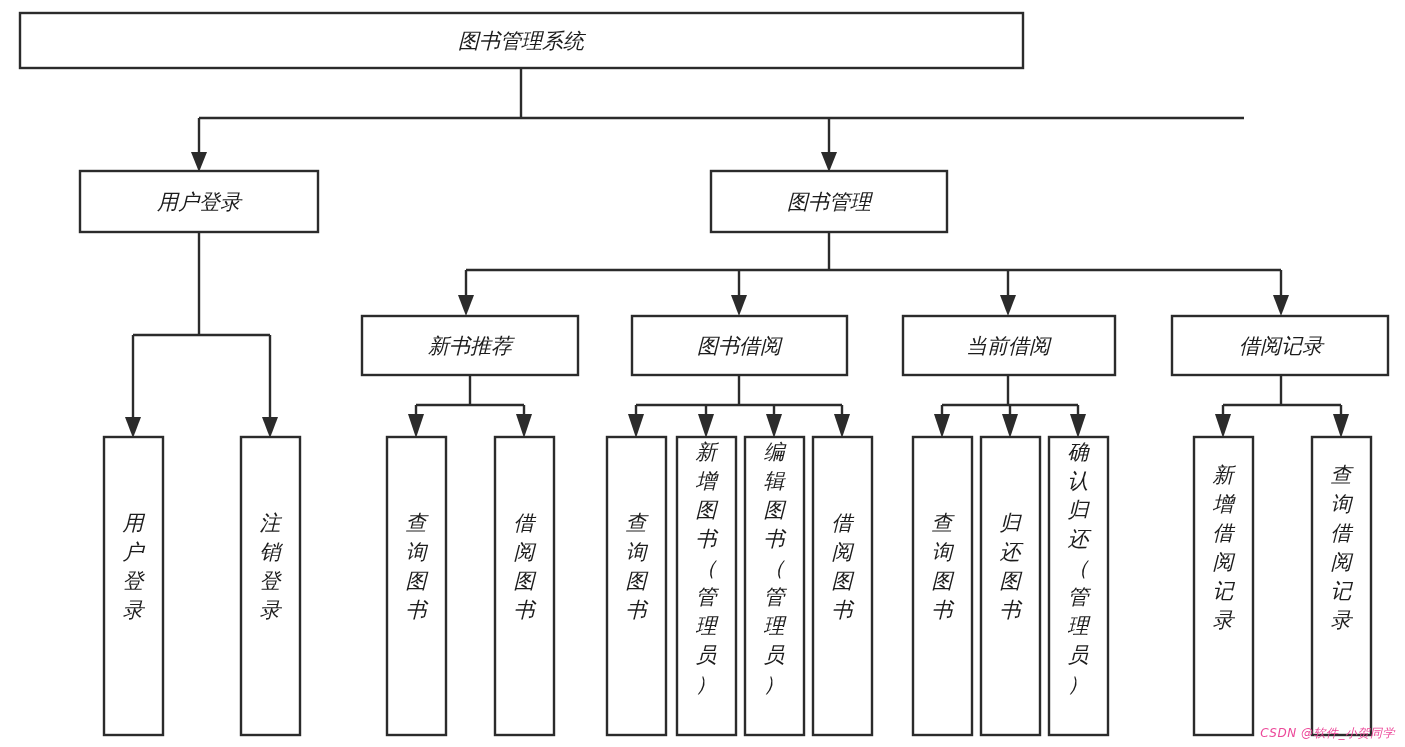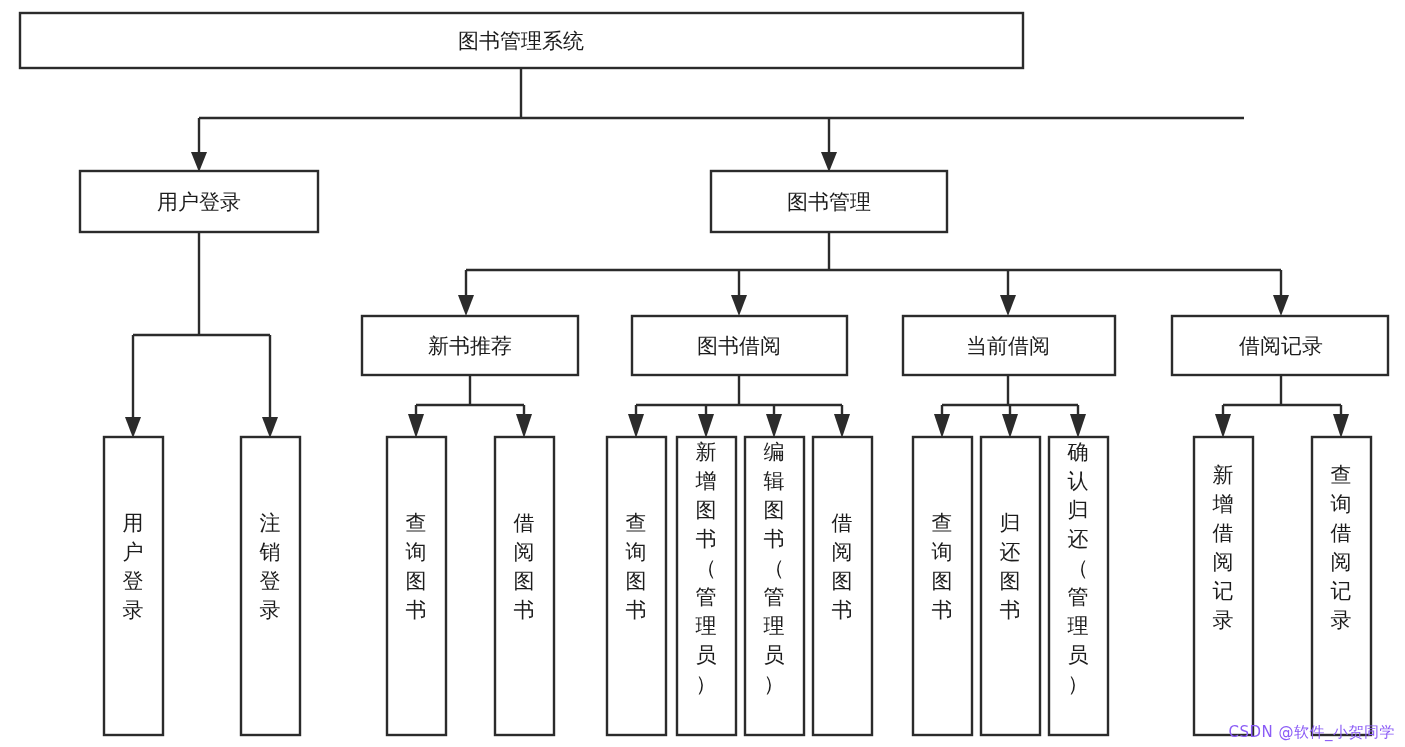--- a/index.html
+++ b/index.html
@@ -10,20 +10,21 @@
   body {
     width: 1405px;
     height: 747px;
     font-family: "DejaVu Sans", "Liberation Sans", sans-serif;
     overflow: hidden;
   }
   #diagram-root {
     position: relative;
     width: 1405px;
     height: 747px;
+    font-style: italic;
   }
   svg.flow {
     display: block;
     width: 1405px;
     height: 747px;
   }
   .node-rect {
     fill: #ffffff;
     stroke: #2b2b2b;
     stroke-width: 2.4;
@@ -49,22 +50,22 @@
   }
   .arrow-head {
     fill: #2b2b2b;
     stroke: none;
   }
   .watermark {
     position: absolute;
     right: 10px;
     bottom: 5px;
     font-family: "DejaVu Sans", "Liberation Sans", sans-serif;
-    font-size: 15px;
-    color: #8b5cf6;
+    font-size: 12px;
+    color: #ec4899;
     letter-spacing: 0.5px;
     white-space: nowrap;
     user-select: none;
   }
 </style>
 </head>
 <body>
 
 <div id="diagram-root">
   <svg class="flow" viewBox="0 0 1405 747" xmlns="http://www.w3.org/2000/svg">

